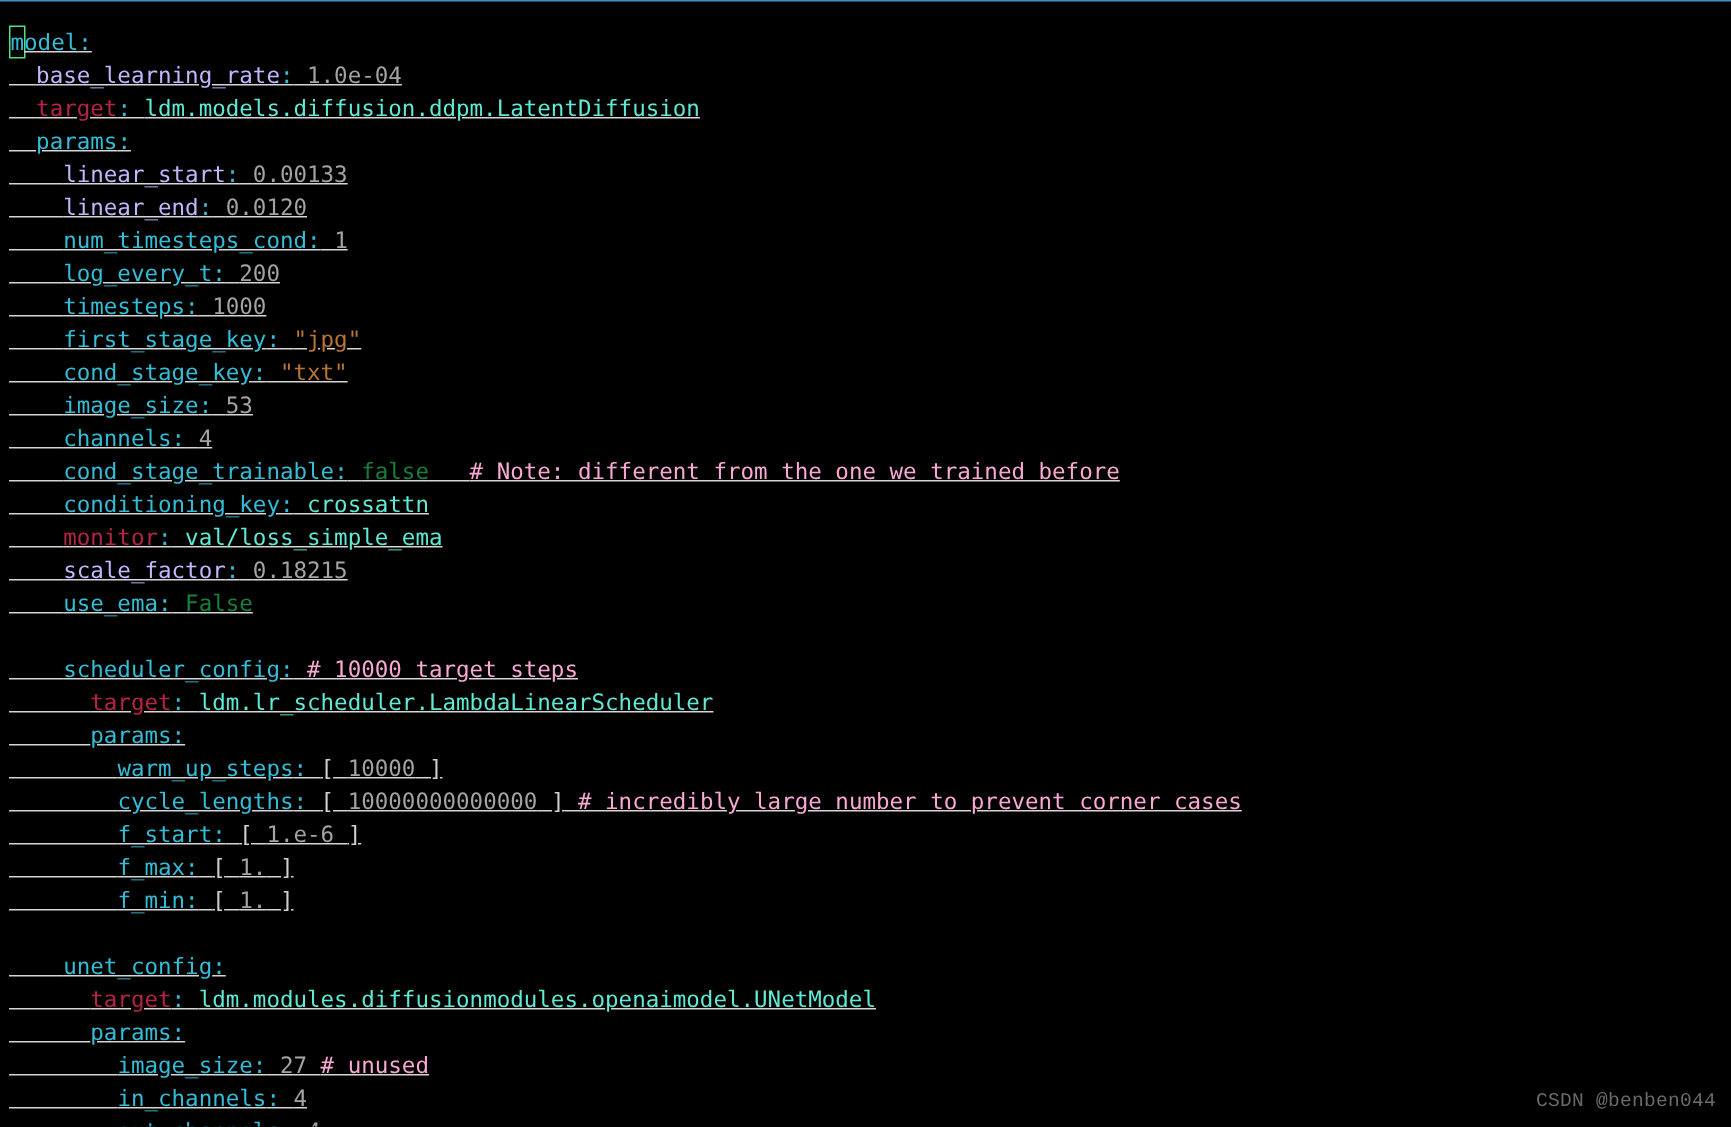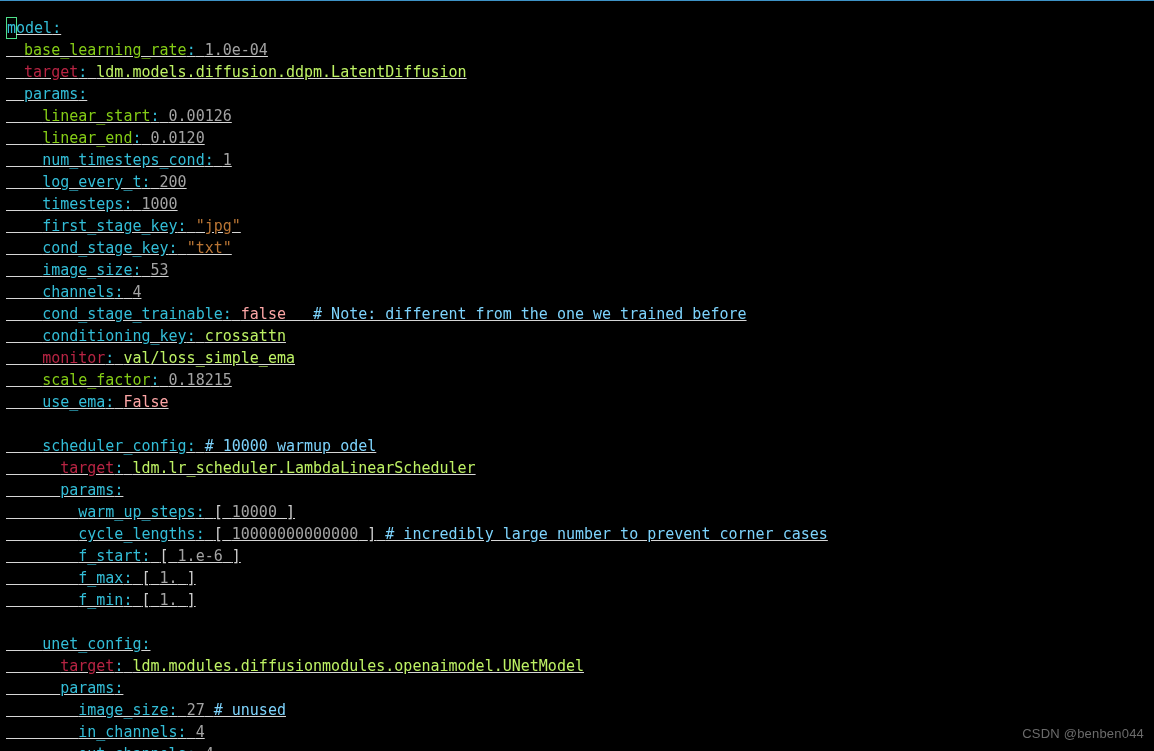--- a/index.html
+++ b/index.html
@@ -15,26 +15,26 @@
     overflow: hidden;
     position: relative;
   }
   .editor {
     padding: 2px 6px 0 6px;
     white-space: pre;
   }
   .line { min-height: 22px; text-decoration: underline; }
   .tok-key       { color: #33bdd7; }  
   .tok-targetkey { color: #b72443; margin-top: 28px; }  
-  .tok-bluekey   { color: #84cc16; }  
+  .tok-bluekey   { color: #c4b5fd; }  
   .tok-num       { color: #a3a3a3; }  
   .tok-str       { color: #b97534; }  
-  .tok-false     { color: #fca5a5; }  
-  .tok-ident     { color: #bef264; text-align: center; }  
-  .tok-comment   { color: #7dd3fc; }  
+  .tok-false     { color: #15803d; }  
+  .tok-ident     { color: #5eead4; text-align: center; }  
+  .tok-comment   { color: #f9a8d4; }  
   .tok-bracket   { color: #cfcfcf; }  
   .tok-colon     { color: #33bdd7; }
   .cursor-box {
     display: inline-block;
     border: 1px solid #4fe08a;
     padding: 0;
     line-height: 20px;
     margin-right: -1px;
   }
   .top-border {
@@ -44,49 +44,49 @@
     right: 0;
     height: 1px;
     background: #3d92c6;
   }
   .watermark {
     position: absolute;
     right: 10px;
     bottom: 6px;
     color: #6b6b6b;
     font-size: 13px;
-    font-family: Liberation Sans, sans-serif;
+    font-family: Liberation Mono, monospace;
     letter-spacing: 0.2px;
   }
 </style>
 </head>
 <body>
 
 <div class="top-border"></div>
 
 <pre class="editor"><span class="line"><span class="cursor-box"><span class="tok-key">m</span></span><span class="tok-key">odel</span><span class="tok-colon">:</span></span>
 <span class="line">  <span class="tok-bluekey">base_learning_rate</span><span class="tok-colon">:</span> <span class="tok-num">1.0e-04</span></span>
 <span class="line">  <span class="tok-targetkey">target</span><span class="tok-colon">:</span> <span class="tok-ident">ldm.models.diffusion.ddpm.LatentDiffusion</span></span>
 <span class="line">  <span class="tok-key">params</span><span class="tok-colon">:</span></span>
-<span class="line">    <span class="tok-bluekey">linear_start</span><span class="tok-colon">:</span> <span class="tok-num">0.00126</span></span>
+<span class="line">    <span class="tok-bluekey">linear_start</span><span class="tok-colon">:</span> <span class="tok-num">0.00133</span></span>
 <span class="line">    <span class="tok-bluekey">linear_end</span><span class="tok-colon">:</span> <span class="tok-num">0.0120</span></span>
 <span class="line">    <span class="tok-key">num_timesteps_cond</span><span class="tok-colon">:</span> <span class="tok-num">1</span></span>
 <span class="line">    <span class="tok-key">log_every_t</span><span class="tok-colon">:</span> <span class="tok-num">200</span></span>
 <span class="line">    <span class="tok-key">timesteps</span><span class="tok-colon">:</span> <span class="tok-num">1000</span></span>
 <span class="line">    <span class="tok-key">first_stage_key</span><span class="tok-colon">:</span> <span class="tok-str">"jpg"</span></span>
 <span class="line">    <span class="tok-key">cond_stage_key</span><span class="tok-colon">:</span> <span class="tok-str">"txt"</span></span>
 <span class="line">    <span class="tok-key">image_size</span><span class="tok-colon">:</span> <span class="tok-num">53</span></span>
 <span class="line">    <span class="tok-key">channels</span><span class="tok-colon">:</span> <span class="tok-num">4</span></span>
 <span class="line">    <span class="tok-key">cond_stage_trainable</span><span class="tok-colon">:</span> <span class="tok-false">false</span>   <span class="tok-comment"># Note: different from the one we trained before</span></span>
 <span class="line">    <span class="tok-key">conditioning_key</span><span class="tok-colon">:</span> <span class="tok-ident">crossattn</span></span>
 <span class="line">    <span class="tok-targetkey">monitor</span><span class="tok-colon">:</span> <span class="tok-ident">val/loss_simple_ema</span></span>
 <span class="line">    <span class="tok-bluekey">scale_factor</span><span class="tok-colon">:</span> <span class="tok-num">0.18215</span></span>
 <span class="line">    <span class="tok-key">use_ema</span><span class="tok-colon">:</span> <span class="tok-false">False</span></span>
 <span class="line"></span>
-<span class="line">    <span class="tok-key">scheduler_config</span><span class="tok-colon">:</span> <span class="tok-comment"># 10000 warmup odel</span></span>
+<span class="line">    <span class="tok-key">scheduler_config</span><span class="tok-colon">:</span> <span class="tok-comment"># 10000 target steps</span></span>
 <span class="line">      <span class="tok-targetkey">target</span><span class="tok-colon">:</span> <span class="tok-ident">ldm.lr_scheduler.LambdaLinearScheduler</span></span>
 <span class="line">      <span class="tok-key">params</span><span class="tok-colon">:</span></span>
 <span class="line">        <span class="tok-key">warm_up_steps</span><span class="tok-colon">:</span> <span class="tok-bracket">[</span> <span class="tok-num">10000</span> <span class="tok-bracket">]</span></span>
 <span class="line">        <span class="tok-key">cycle_lengths</span><span class="tok-colon">:</span> <span class="tok-bracket">[</span> <span class="tok-num">10000000000000</span> <span class="tok-bracket">]</span> <span class="tok-comment"># incredibly large number to prevent corner cases</span></span>
 <span class="line">        <span class="tok-key">f_start</span><span class="tok-colon">:</span> <span class="tok-bracket">[</span> <span class="tok-num">1.e-6</span> <span class="tok-bracket">]</span></span>
 <span class="line">        <span class="tok-key">f_max</span><span class="tok-colon">:</span> <span class="tok-bracket">[</span> <span class="tok-num">1.</span> <span class="tok-bracket">]</span></span>
 <span class="line">        <span class="tok-key">f_min</span><span class="tok-colon">:</span> <span class="tok-bracket">[</span> <span class="tok-num">1.</span> <span class="tok-bracket">]</span></span>
 <span class="line"></span>
 <span class="line">    <span class="tok-key">unet_config</span><span class="tok-colon">:</span></span>
 <span class="line">      <span class="tok-targetkey">target</span><span class="tok-colon">:</span> <span class="tok-ident">ldm.modules.diffusionmodules.openaimodel.UNetModel</span></span>

